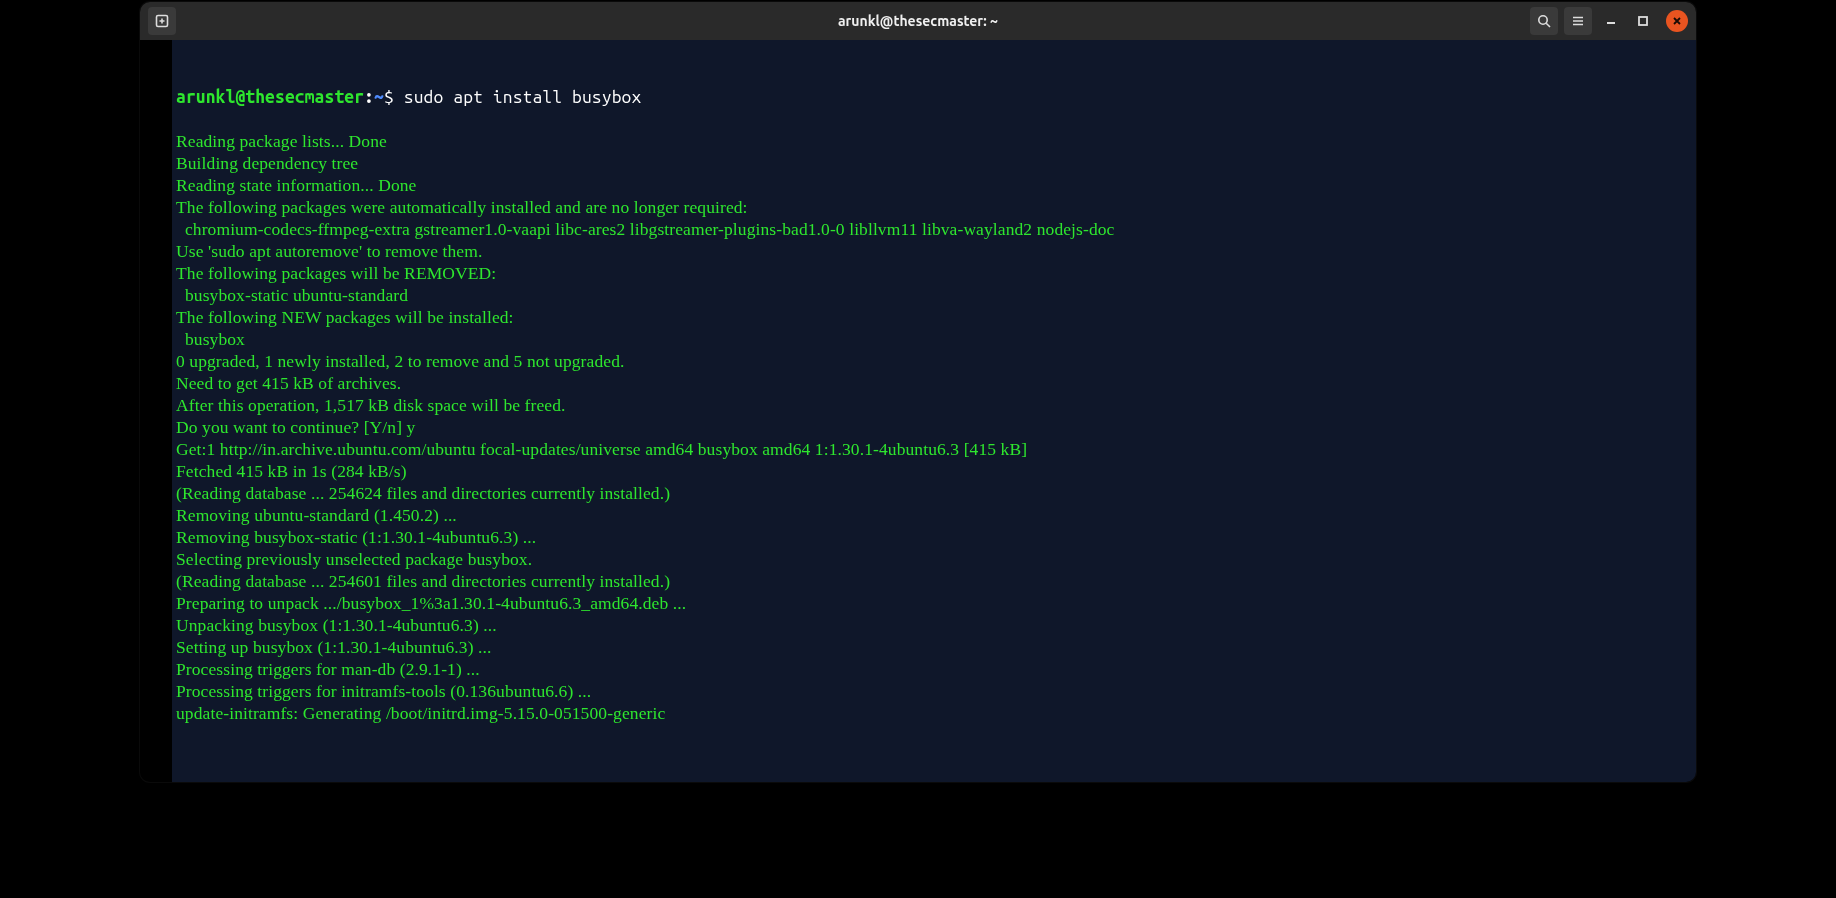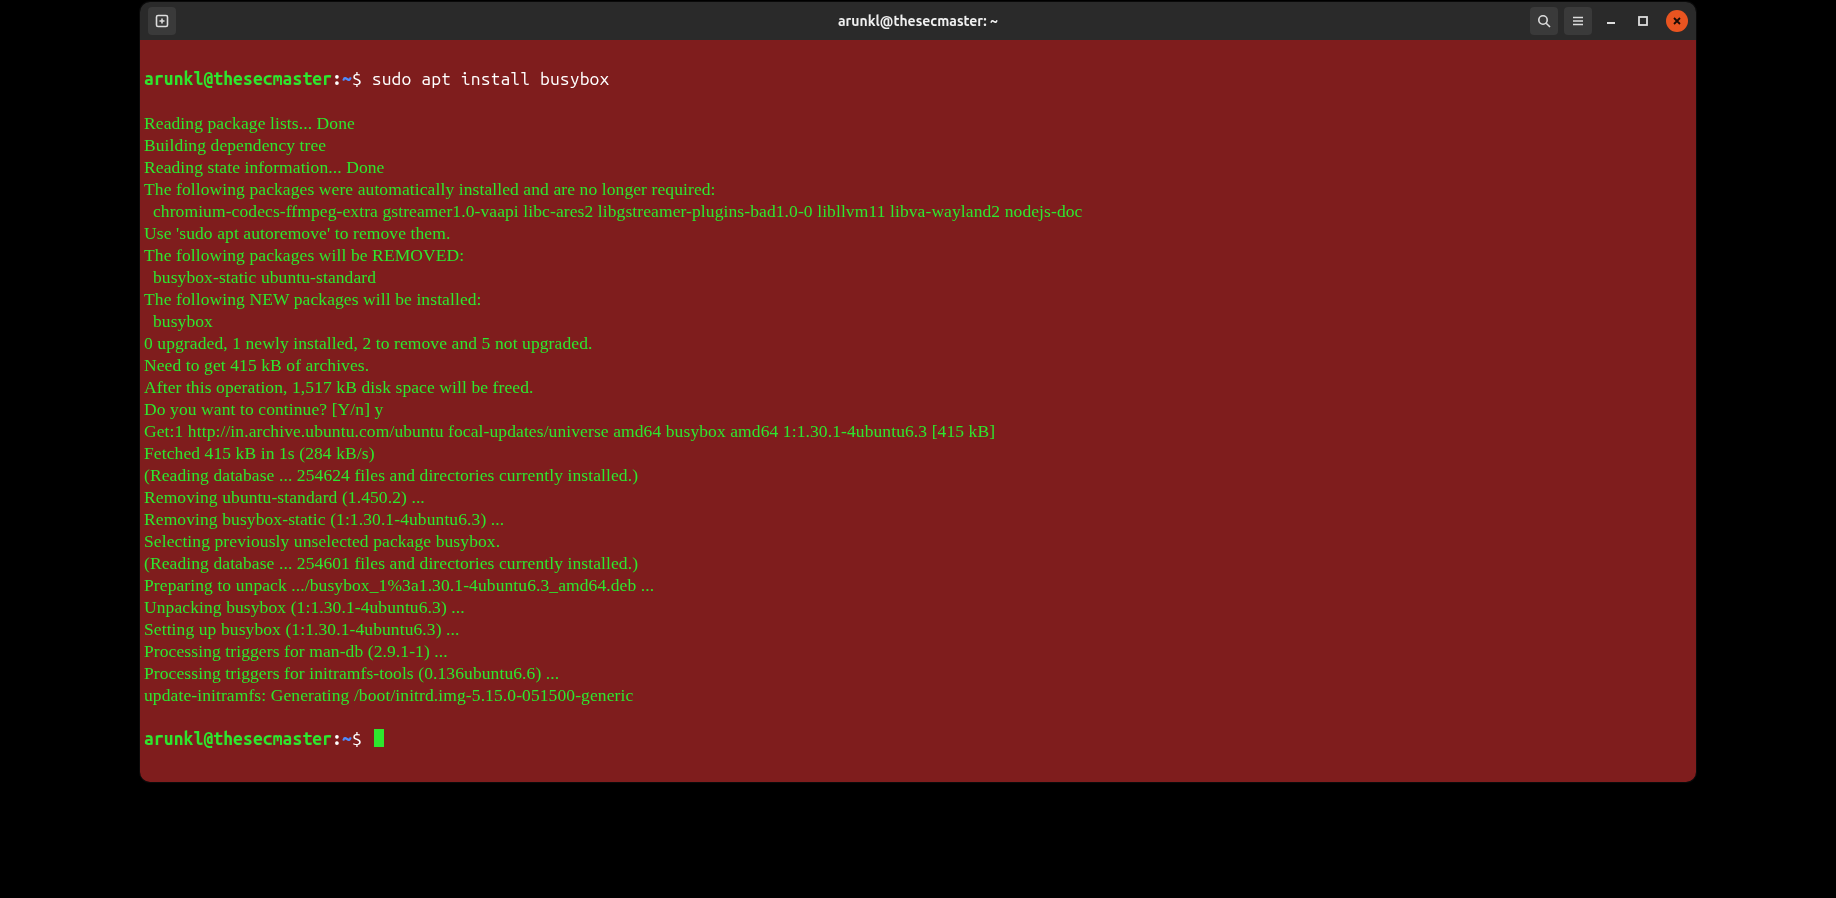--- a/index.html
+++ b/index.html
@@ -63,28 +63,29 @@
     background: #e95420;
     display: flex; align-items: center; justify-content: center;
     margin-left: 4px;
     cursor: pointer;
   }
   .win-close svg { stroke: #1a0a04; }
   .win-btn svg, .win-close svg { width: 12px; height: 12px; fill: none; stroke-width: 1.8; }
   .win-btn svg { stroke: #ddd; }
 
   .terminal {
-    background: #7f1d1d;
+    background: #0f172a;
     color: #2ee62e;
     font-size: 17.5px;
     line-height: 22px;
-    padding: 6px 4px;
+    padding: 24px 4px;
     white-space: pre;
     font-family: "Ubuntu Mono", "DejaVu Sans Mono", "Liberation Mono", monospace;
     letter-spacing: 0.1px;
+    margin-left: 32px;
   }
   .prompt-user { color: #2ee62e; font-weight: bold; }
   .prompt-colon { color: #fff; font-weight: bold; }
   .prompt-path { color: #4f8cff; font-weight: bold; }
   .prompt-dollar { color: #fff; }
   .cmd { color: #fff; }
   .out { color: #2ee62e; font-family: Liberation Serif, serif; }
   .cursor {
     display: inline-block;
     width: 10px; height: 18px;
@@ -135,16 +136,15 @@
     <div class="win-close">
       <svg viewBox="0 0 12 12">
           <path d="M3 3l6 6M9 3l-6 6"></path>
         </svg>
     </div>
   </div>
 
   <div class="terminal">
 <span class="line"><span class="prompt-user">arunkl@thesecmaster</span><span class="prompt-colon">:</span><span class="prompt-path">~</span><span class="prompt-dollar">$</span> <span class="cmd">sudo apt install busybox</span></span>
 <span class="line out">Reading package lists... Done</span><span class="line out">Building dependency tree</span><span class="line out">Reading state information... Done</span><span class="line out">The following packages were automatically installed and are no longer required:</span><span class="line out">  chromium-codecs-ffmpeg-extra gstreamer1.0-vaapi libc-ares2 libgstreamer-plugins-bad1.0-0 libllvm11 libva-wayland2 nodejs-doc</span><span class="line out">Use 'sudo apt autoremove' to remove them.</span><span class="line out">The following packages will be REMOVED:</span><span class="line out">  busybox-static ubuntu-standard</span><span class="line out">The following NEW packages will be installed:</span><span class="line out">  busybox</span><span class="line out">0 upgraded, 1 newly installed, 2 to remove and 5 not upgraded.</span><span class="line out">Need to get 415 kB of archives.</span><span class="line out">After this operation, 1,517 kB disk space will be freed.</span><span class="line out">Do you want to continue? [Y/n] y</span><span class="line out">Get:1 http://in.archive.ubuntu.com/ubuntu focal-updates/universe amd64 busybox amd64 1:1.30.1-4ubuntu6.3 [415 kB]</span><span class="line out">Fetched 415 kB in 1s (284 kB/s)</span><span class="line out">(Reading database ... 254624 files and directories currently installed.)</span><span class="line out">Removing ubuntu-standard (1.450.2) ...</span><span class="line out">Removing busybox-static (1:1.30.1-4ubuntu6.3) ...</span><span class="line out">Selecting previously unselected package busybox.</span><span class="line out">(Reading database ... 254601 files and directories currently installed.)</span><span class="line out">Preparing to unpack .../busybox_1%3a1.30.1-4ubuntu6.3_amd64.deb ...</span><span class="line out">Unpacking busybox (1:1.30.1-4ubuntu6.3) ...</span><span class="line out">Setting up busybox (1:1.30.1-4ubuntu6.3) ...</span><span class="line out">Processing triggers for man-db (2.9.1-1) ...</span><span class="line out">Processing triggers for initramfs-tools (0.136ubuntu6.6) ...</span><span class="line out">update-initramfs: Generating /boot/initrd.img-5.15.0-051500-generic</span>
-<span class="line"><span class="prompt-user">arunkl@thesecmaster</span><span class="prompt-colon">:</span><span class="prompt-path">~</span><span class="prompt-dollar">$</span> <span class="cursor"></span></span>
   </div>
 
 </div>
 
 </body></html>

